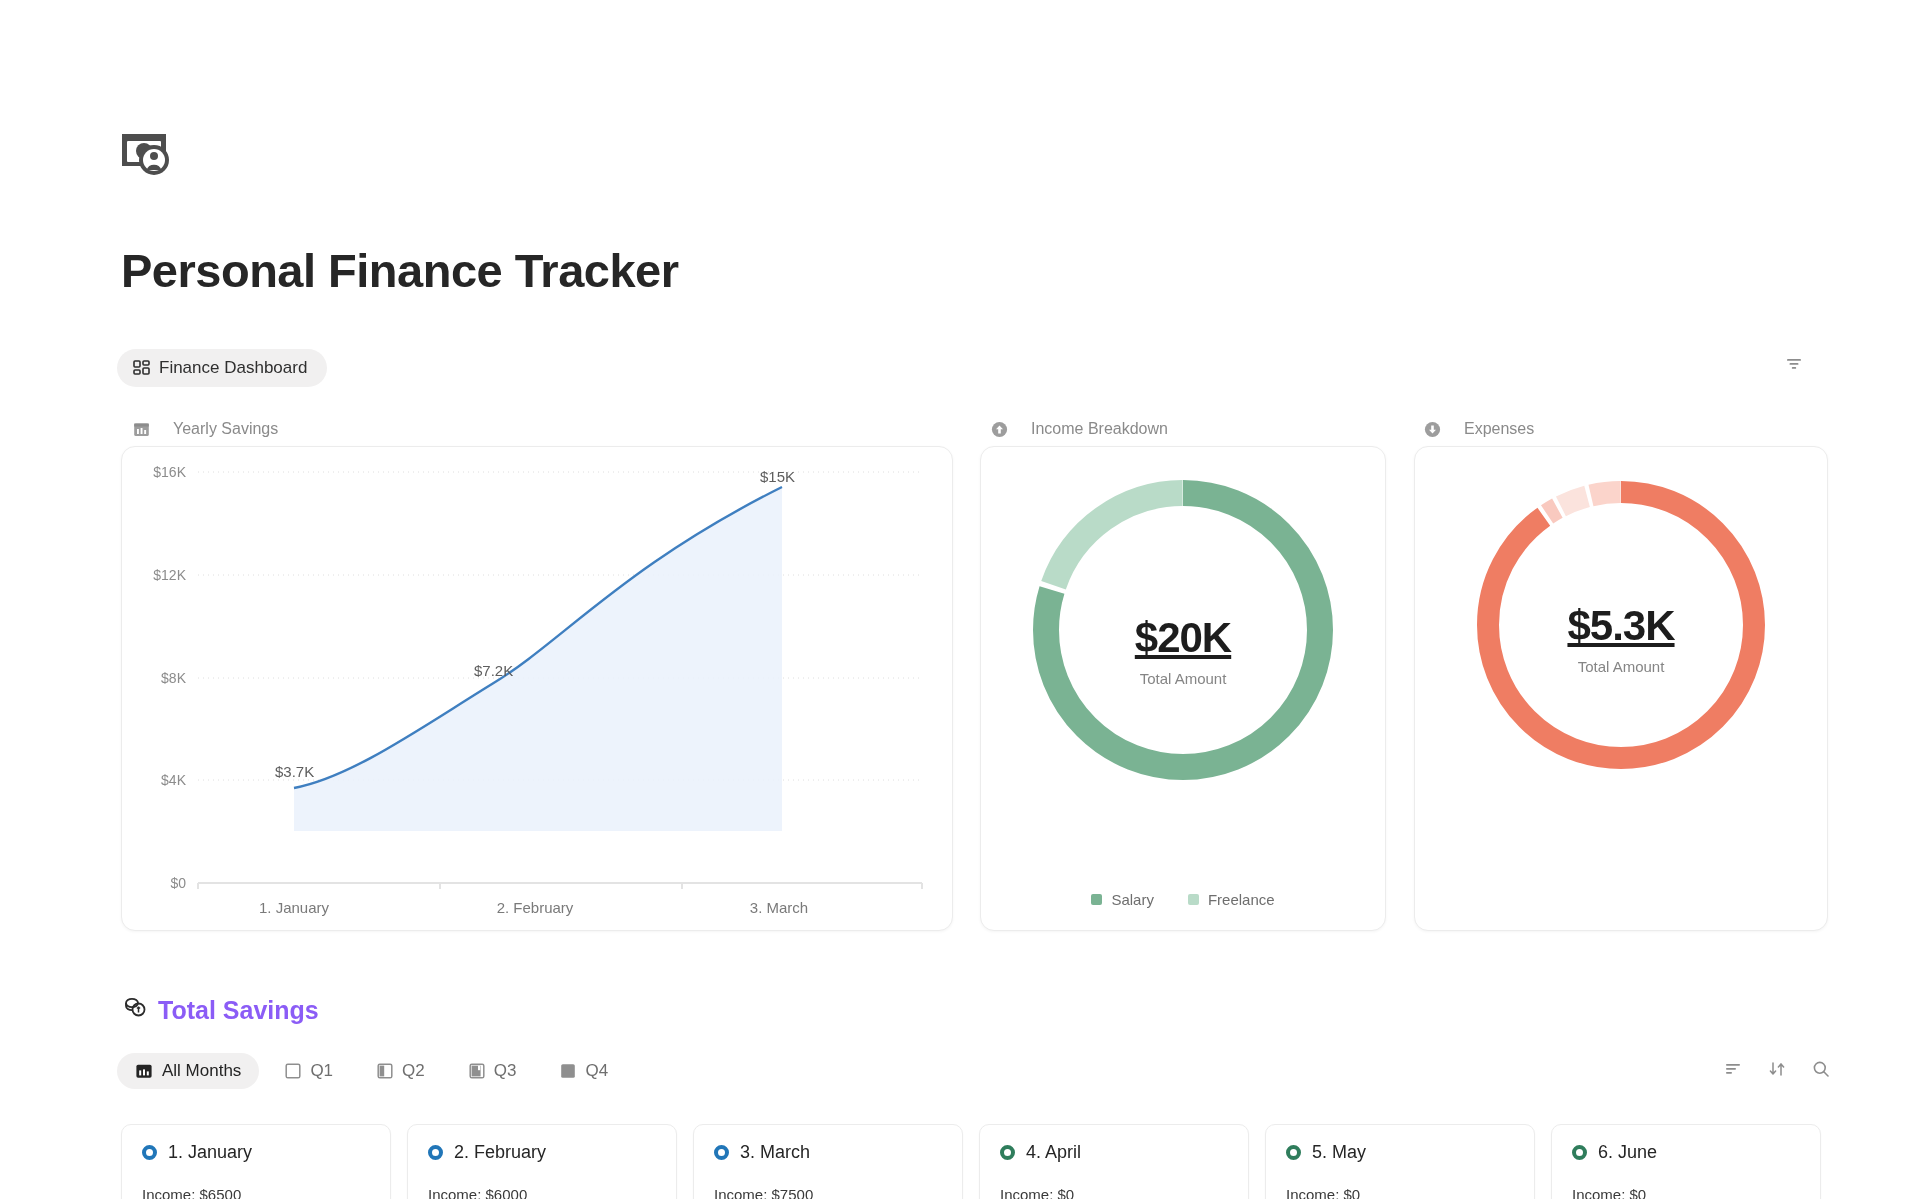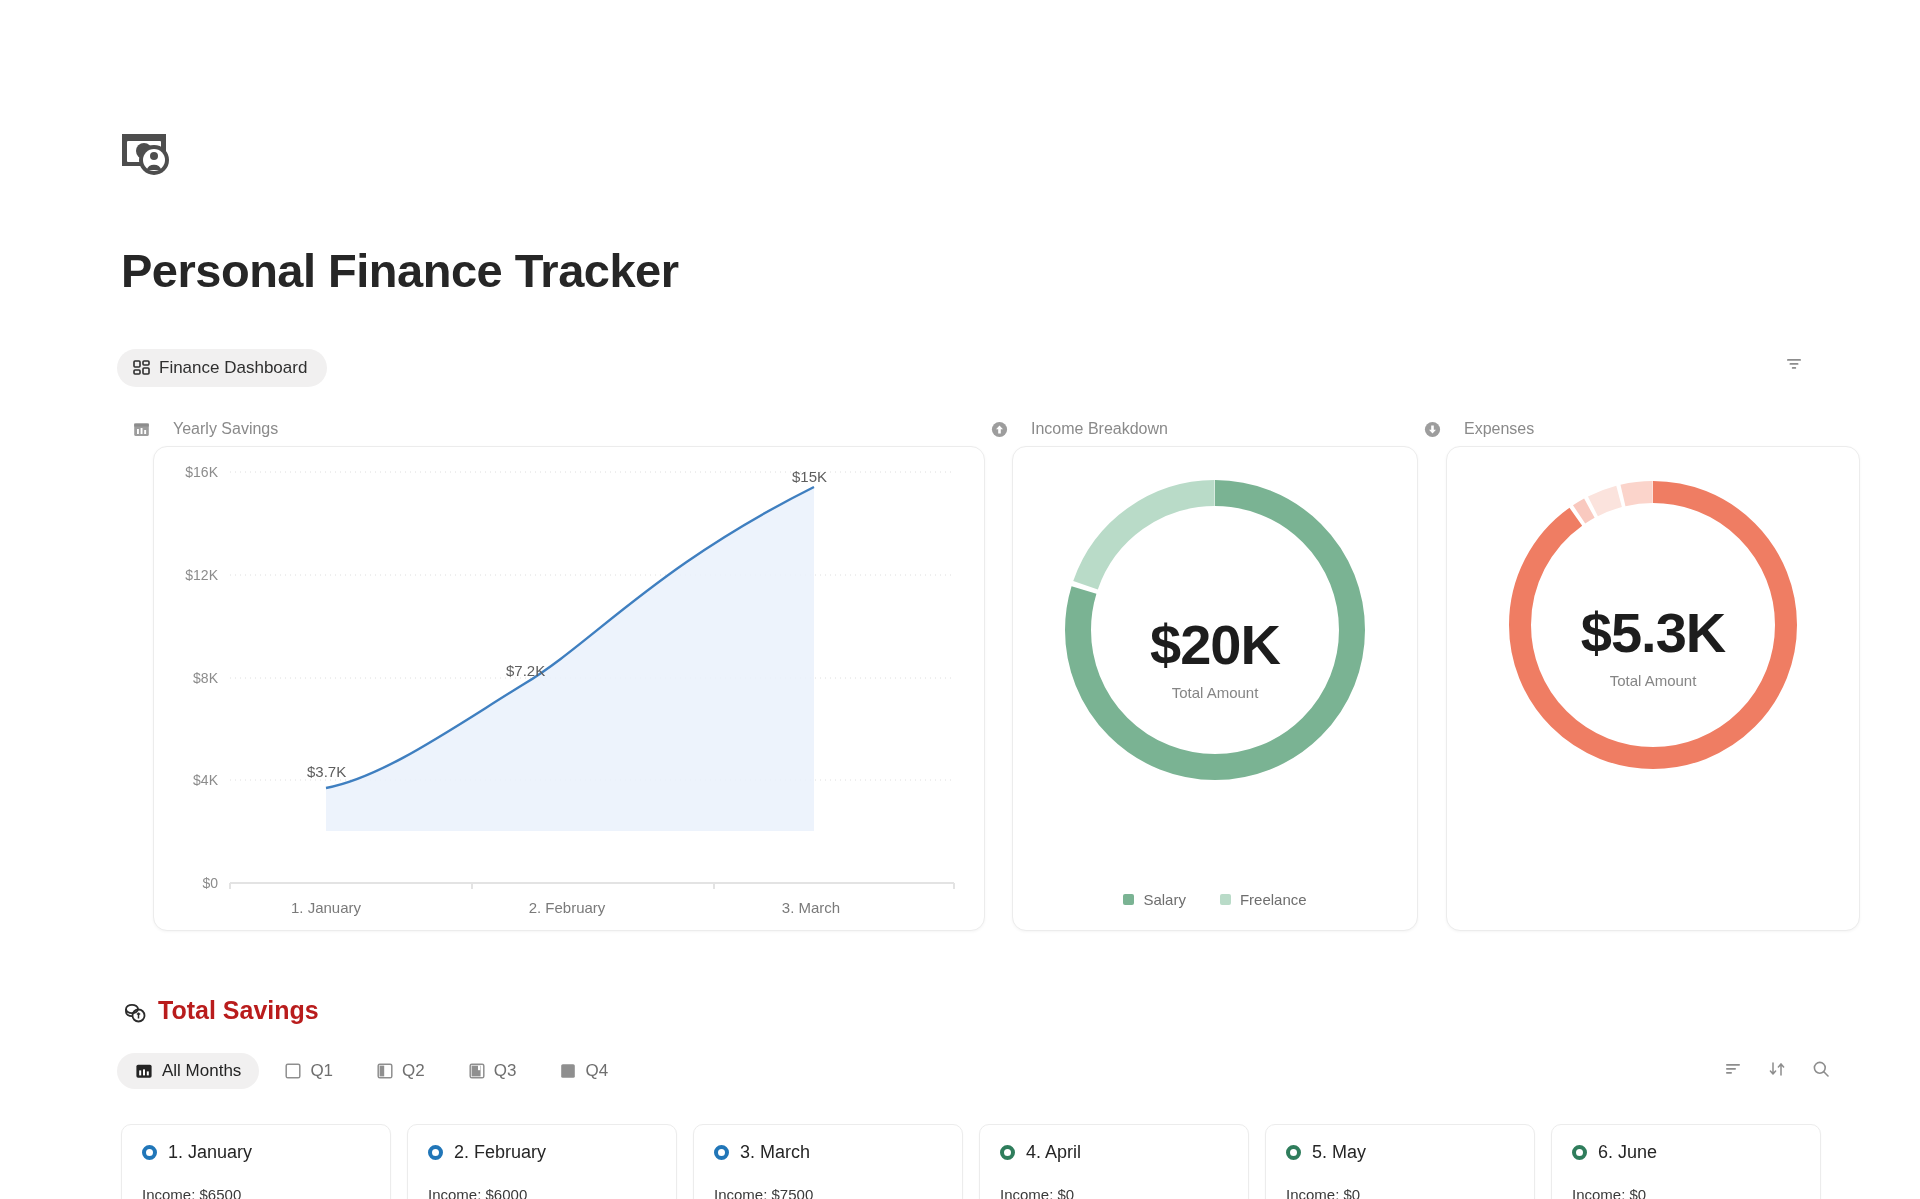--- a/index.html
+++ b/index.html
@@ -40,55 +40,54 @@
   }
   .cl-savings { left: 133px; }
   .cl-income  { left: 991px; }
   .cl-expense { left: 1424px; }
 
   
   .panel {
     position: absolute; background: #fff;
     border: 1px solid #ececec; border-radius: 14px;
     box-shadow: 0 1px 3px rgba(0,0,0,.045);
-    margin-left: 32px;
   }
   .panel-savings { left: 121px;  top: 446px; width: 832px; height: 485px; }
   .panel-income  { left: 980px;  top: 446px; width: 406px; height: 485px; }
   .panel-expense { left: 1414px; top: 446px; width: 414px; height: 485px; }
 
   
   .chart-wrap { position: absolute; inset: 0; }
   .chart-svg { position: absolute; left: 0; top: 0; }
   .axis-label { font-size: 14px; fill: #8c8c8c; font-family: "Liberation Sans", sans-serif; }
   .pt-label  { font-size: 15px; fill: #5e5e5e; font-family: "Liberation Sans", sans-serif; }
   .xcat      { font-size: 15px; fill: #7a7a7a; font-family: "Liberation Sans", sans-serif; }
 
   
   .donut-holder { position: absolute; left: 0; right: 0; top: 28px; display: flex; justify-content: center; }
   .donut-center {
     position: absolute; left: 0; right: 0; text-align: center;
   }
-  .donut-value { font-size: 56px; font-weight: bold; color: #1d1d1d; line-height: 1; letter-spacing: -1px; }
+  .donut-value { font-size: 42px; font-weight: bold; color: #1d1d1d; line-height: 1; letter-spacing: -1px; text-decoration: underline; }
   .donut-sub { font-size: 15px; color: #858585; margin-top: 11px; }
   .legend { position: absolute; left: 0; right: 0; bottom: 22px; display: flex; justify-content: center; }
   .legend-inner { display: flex; flex-wrap: wrap; gap: 6px 34px; }
   .leg {
     display: flex; align-items: center; gap: 9px;
     font-size: 15px; color: #6e6e6e; cursor: pointer;
   }
   .swatch { width: 11px; height: 11px; border-radius: 2px; flex: none; }
   .legend-2col .legend-inner { width: 300px; }
   .legend-2col .leg { width: 133px; }
 
   
   .section-title {
     position: absolute; left: 124px; top: 996px;
-    display: flex; align-items: flex-end; gap: 11px;
-    font-size: 25px; font-weight: bold; color: #b91c1c;
+    display: flex; align-items: flex-start; gap: 11px;
+    font-size: 25px; font-weight: bold; color: #8b5cf6;
   }
   .months-tabs { position: absolute; left: 117px; top: 1053px; display: flex; align-items: center; gap: 8px; }
   .mtab {
     display: inline-flex; align-items: center; gap: 9px;
     padding: 8px 18px; height: 36px; border-radius: 19px;
     font-size: 17px; color: #6f6f6f; cursor: pointer; background: transparent; border: none;
   }
   .mtab.active { background: #f1f0f0; color: #242424; }
   .tools { position: absolute; right: 90px; top: 1060px; display: flex; gap: 26px; align-items: center; }
   .tools span { cursor: pointer; display: block; }

